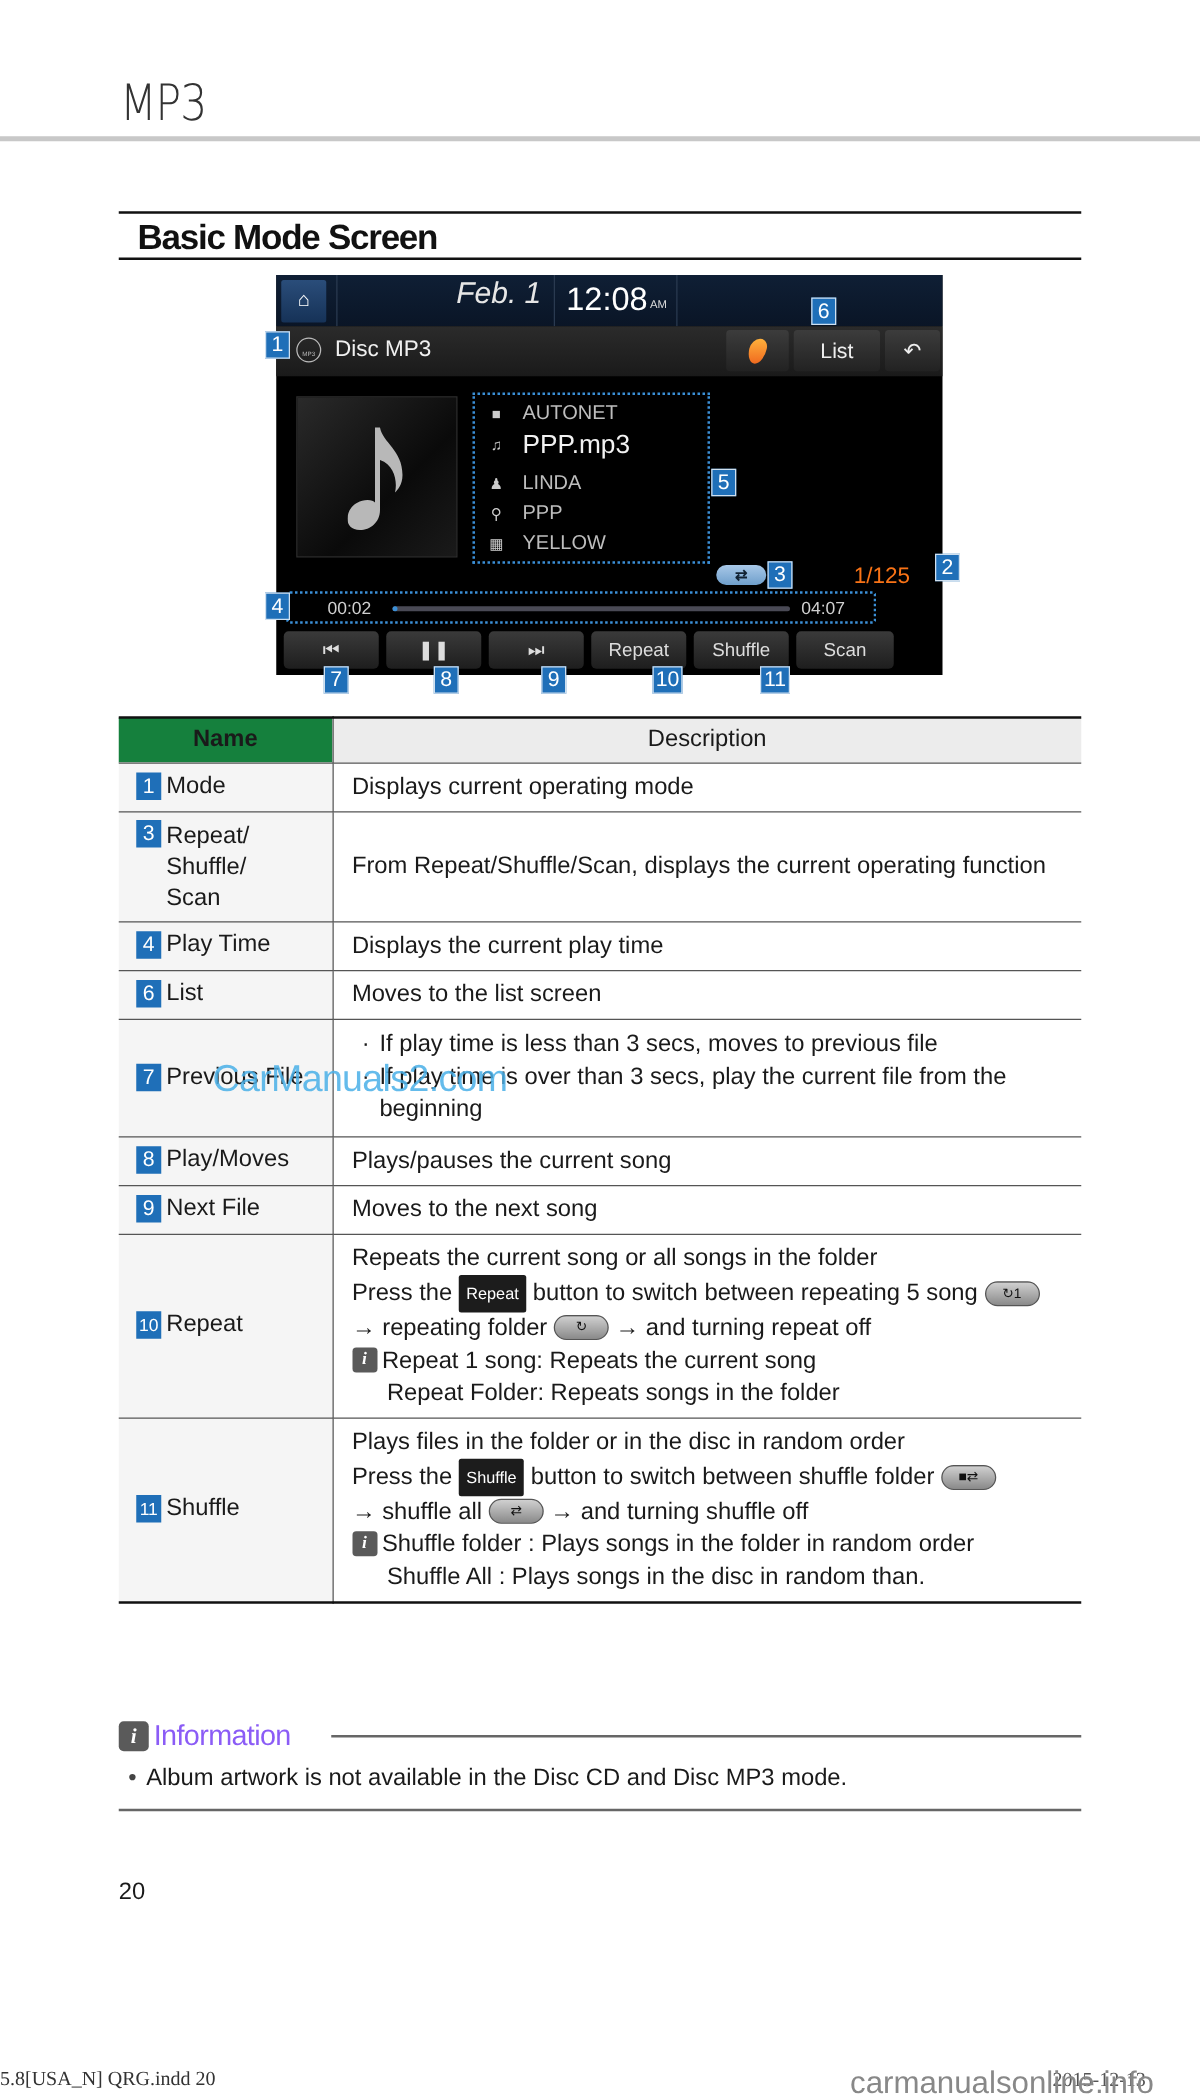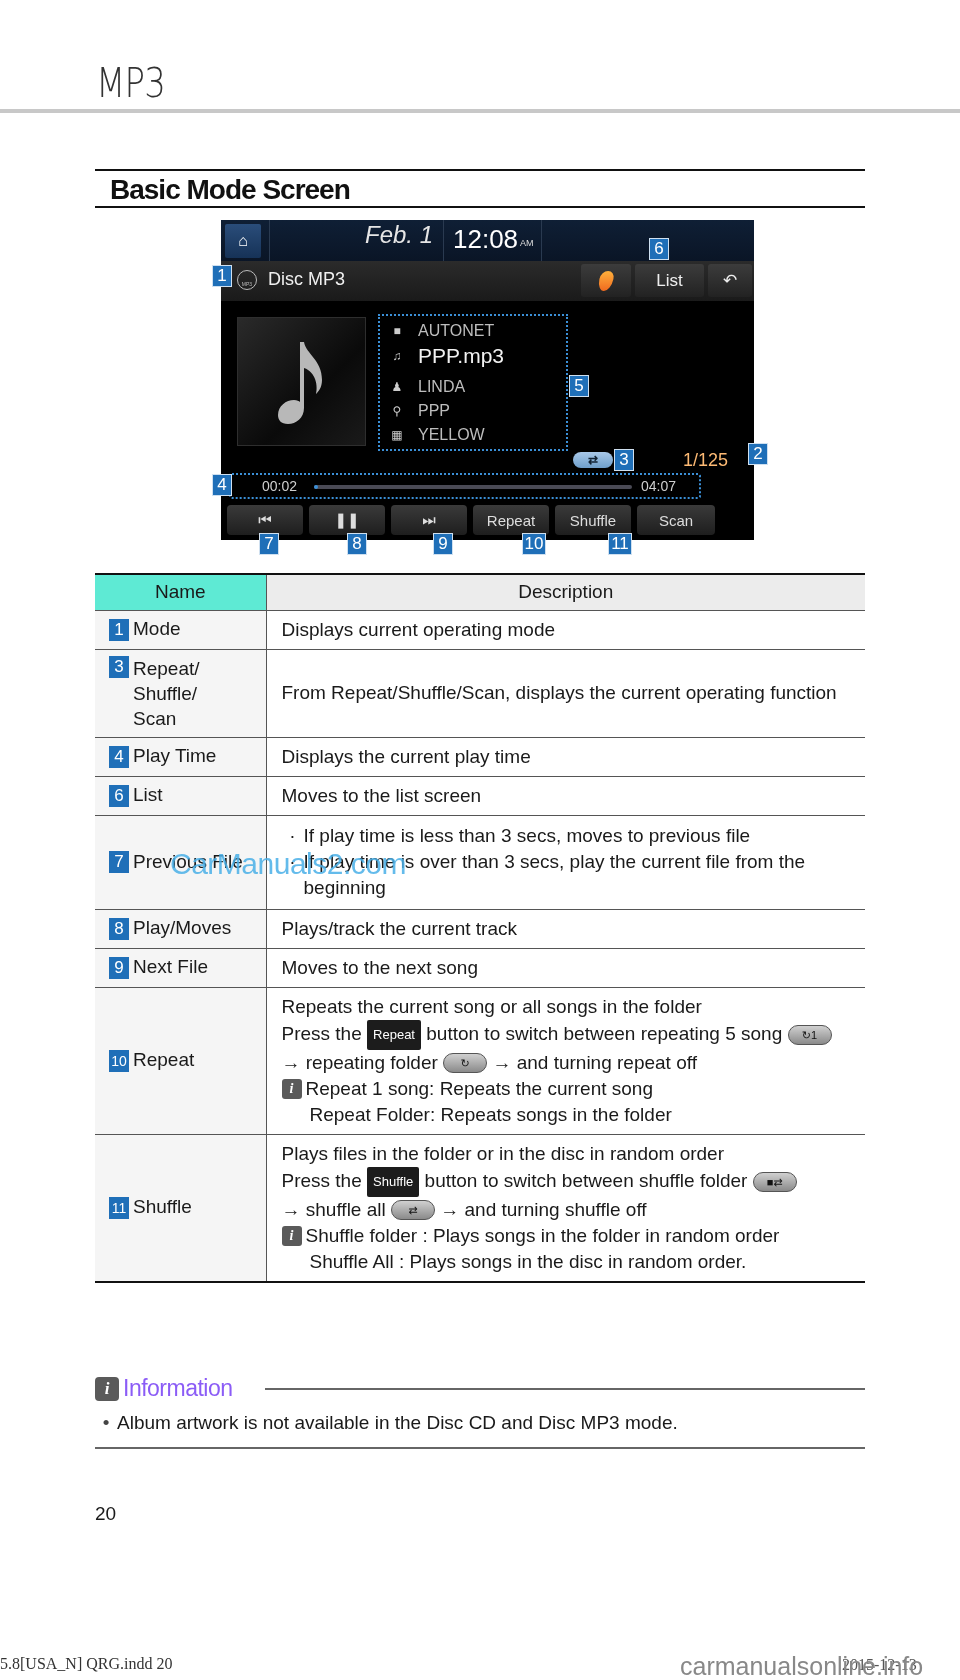--- a/index.html
+++ b/index.html
@@ -29,38 +29,38 @@
 
   .art { position: absolute; left: 16px; top: 97px; width: 129px; height: 129px; background: linear-gradient(135deg,#2a2a2a,#0a0a0a 60%,#1a1a1a); border: 1px solid #2e2e2e; }
   .art svg { position: absolute; left: 40px; top: 22px; }
 
   .info-box { position: absolute; left: 157px; top: 94px; width: 190px; height: 137px; border: 2px dotted #3b8fd6; }
   .info-row { position: absolute; left: 10px; display:flex; align-items:center; color: #bdbdbd; font-size: 16px; }
   .info-row .ic { width: 14px; margin-right: 14px; color:#ccc; font-size: 12px; text-align:center; }
   .info-row.big { color: #f2f2f2; font-size: 21px; }
 
   .shuffle-pill { position: absolute; left: 352px; top: 232px; width: 40px; height: 16px; border-radius: 9px; background: linear-gradient(#a8c8e8,#6f9fcb); color: #123; font-size: 12px; display:flex; align-items:center; justify-content:center; font-weight: bold; }
-  .file-index { position: absolute; left: 462px; top: 230px; color: #fdba74; font-size: 18px; }
+  .file-index { position: absolute; left: 462px; top: 230px; color: #f97316; font-size: 18px; }
 
   .play-box { position: absolute; left: 8px; top: 253px; width: 472px; height: 26px; border: 2px dotted #3b8fd6; border-radius: 3px; }
   .t-cur { position: absolute; left: 31px; top: 3px; color: #cfcfcf; font-size: 14px; }
   .t-tot { position: absolute; left: 410px; top: 3px; color: #cfcfcf; font-size: 14px; }
   .prog { position: absolute; left: 83px; top: 10px; width: 318px; height: 4px; background: #4a4a55; border-radius: 2px; }
   .prog-fill { position: absolute; left: 0; top: 0; width: 4px; height: 4px; background: #3b8fd6; border-radius: 2px; }
 
   .cbtn { position: absolute; top: 285px; width: 76px; height: 30px; background: linear-gradient(#3a3a3a,#1e1e1e); border-radius: 4px; color: #ddd; font-size: 15px; display:flex; align-items:center; justify-content:center; }
 
   .callout { position: absolute; width: 20px; height: 22px; background: #1f6fb8; color: #fff; font-size: 17px; display:flex; align-items:center; justify-content:center; border: 1px solid #cfe0f0; z-index: 5; }
 
   
   .table { position: absolute; left: 95px; top: 573px; width: 770px; border-collapse: collapse; border-top: 2px solid #111; border-bottom: 2px solid #111; font-size: 19px; }
   .table th { background: #ececec; font-weight: normal; height: 36px; border-bottom: 1px solid #555; }
   .table td { border-bottom: 1px solid #555; vertical-align: middle; padding: 6px 0; }
   .table .c1 { width: 171px; border-right: 1px solid #555; padding-left: 14px; background:#f5f5f5; }
-  .table th.c1 { background:#5eead4; text-align:center; padding-left: 0; }
+  .table th.c1 { background:#15803d; text-align:center; padding-left: 0; font-weight: bold; }
   .table .c2 { padding-left: 15px; padding-right: 14px; line-height: 26px; }
   .num { display: inline-block; min-width: 20px; height: 22px; background: #1f6fb8; color: #fff; font-size: 17px; text-align: center; line-height: 22px; margin-right: 4px; vertical-align: middle; }
   .name-wrap { display:flex; align-items:flex-start; }
   .name-text { line-height: 25px; }
   .bullet-line { display:flex; }
   .bullet-line .dot { width: 22px; flex-shrink: 0; text-align: center; }
   .inline-btn { display:inline-block; background:#1c1c1c; color:#fff; font-size: 13px; padding: 2px 6px; border-radius: 2px; vertical-align: middle; }
   .inline-pill { display:inline-block; width: 44px; height: 20px; border-radius: 10px; background: linear-gradient(#d0d0d0,#8a8a8a); border:1px solid #555; vertical-align: middle; color:#111; font-size: 11px; text-align:center; line-height: 18px; }
   .i-icon { display:inline-block; width: 20px; height: 20px; background:#5a5a5a; color:#fff; border-radius: 3px; font-style: italic; font-weight:bold; font-size: 14px; text-align:center; line-height: 20px; vertical-align: middle; margin-right: 4px; font-family: "Liberation Serif", serif; }
   .indent { padding-left: 28px; }
@@ -218,21 +218,21 @@
             <span>If play time is less than 3 secs, moves to previous file</span>
           </div>
       <div class="bullet-line">
             <span class="dot">·</span>
             <span>If play time is over than 3 secs, play the current file from the beginning</span>
           </div>
     </td>
   </tr>
   <tr style="height:38px">
     <td class="c1"><span class="num">8</span><span>Play/Moves</span></td>
-    <td class="c2">Plays/track the current track</td>
+    <td class="c2">Plays/pauses the current song</td>
   </tr>
   <tr style="height:38px">
     <td class="c1"><span class="num">9</span><span>Next File</span></td>
     <td class="c2">Moves to the next song</td>
   </tr>
   <tr style="height:140px">
     <td class="c1"><span class="num" style="font-size:14px">10</span><span>Repeat</span></td>
     <td class="c2">
       <div>Repeats the current song or all songs in the folder</div>
       <div><span>Press the</span> <span class="inline-btn">Repeat</span> <span>button to switch between repeating 5 song</span> <span class="inline-pill">↻1</span></div>
@@ -241,21 +241,21 @@
       <div class="indent">Repeat Folder: Repeats songs in the folder</div>
     </td>
   </tr>
   <tr style="height:140px">
     <td class="c1"><span class="num" style="font-size:14px">11</span><span>Shuffle</span></td>
     <td class="c2">
       <div>Plays files in the folder or in the disc in random order</div>
       <div><span>Press the</span> <span class="inline-btn">Shuffle</span> <span>button to switch between shuffle folder</span> <span class="inline-pill">■⇄</span></div>
       <div><span>→ shuffle all</span> <span class="inline-pill">⇄</span> <span>→ and turning shuffle off</span></div>
       <div><span class="i-icon">i</span><span>Shuffle folder : Plays songs in the folder in random order</span></div>
-      <div class="indent">Shuffle All : Plays songs in the disc in random order.</div>
+      <div class="indent">Shuffle All : Plays songs in the disc in random than.</div>
     </td>
   </tr>
 </tbody>
   </table>
 
 <div class="watermark">CarManuals2.com</div>
 
 <div class="info-head">
   <span class="i-icon">i</span>
   <span class="info-title">Information</span>

